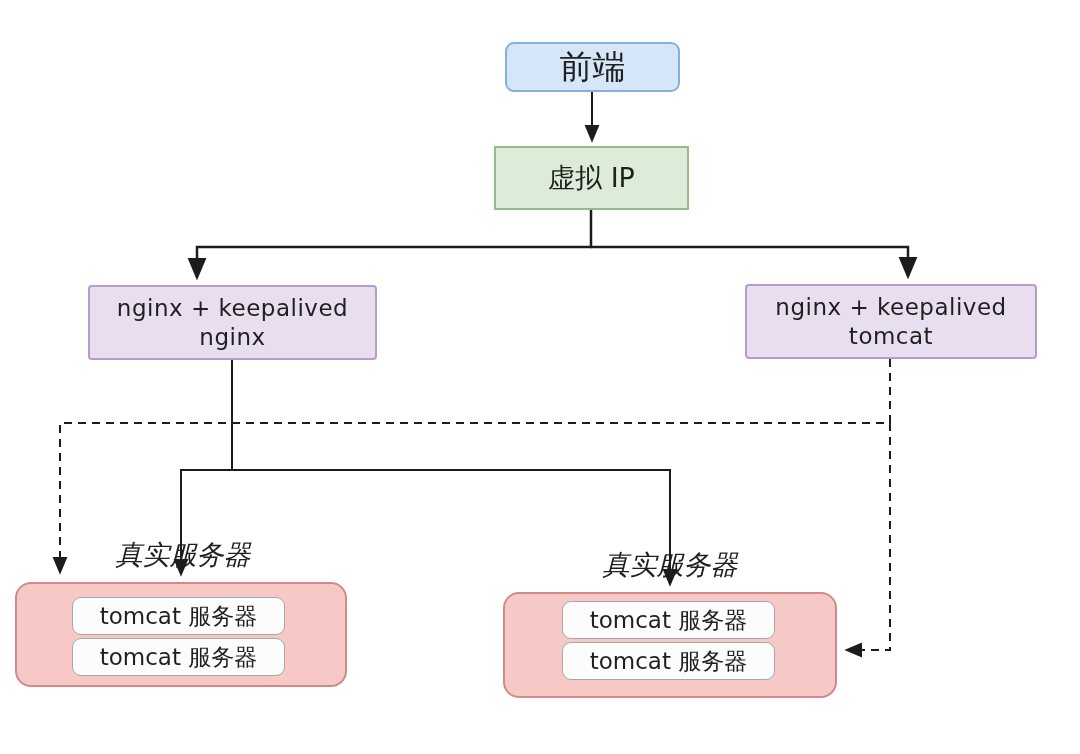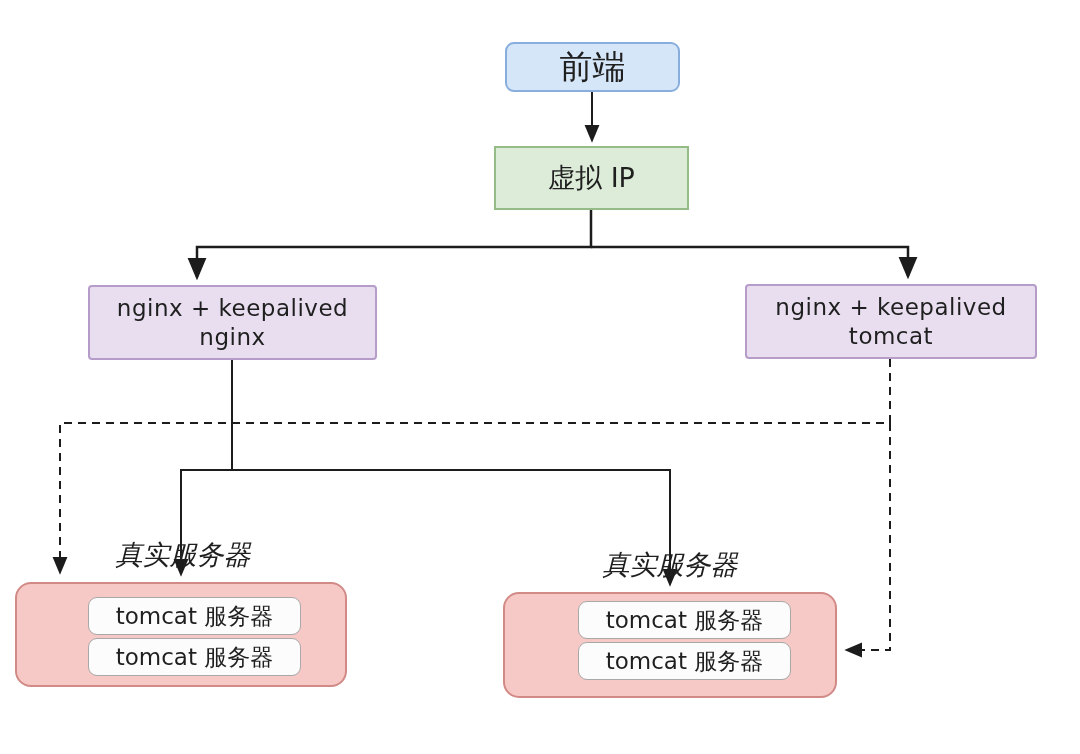--- a/index.html
+++ b/index.html
@@ -45,21 +45,21 @@
   }
   .group.left{left:15px; top:582px; width:332px; height:105px;}
   .group.right{left:503px; top:592px; width:334px; height:106px;}
   .tomcat-stack{position:absolute; display:flex; flex-direction:column; gap:3px;}
   .group.left .tomcat-stack{left:55px; top:13px;}
   .group.right .tomcat-stack{left:57px; top:7px;}
   .tomcat{
     width:213px; height:38px; box-sizing:border-box;
     background:var(--tomcat_fill); border:1.5px solid var(--tomcat_border);
     border-radius:9px; display:flex; align-items:center; justify-content:center;
-    font-size:23px; color:var(--text);margin-left:16px;
+    font-size:23px; color:var(--text);
   }
   .realserver-label{
     position:absolute; z-index:2; font-size:27px; color:var(--text);
     width:170px; text-align:center; line-height:1;font-style:italic;
   }
   .realserver-label.left{left:98px; top:541px;}
   .realserver-label.right{left:585px; top:551px;}
 </style>
 </head>
 <body>

